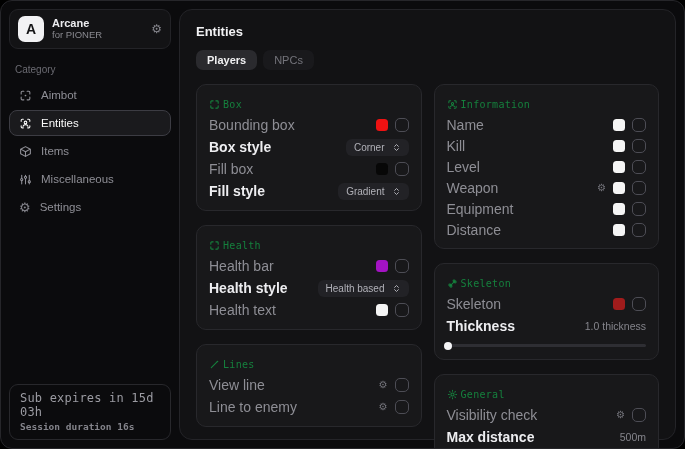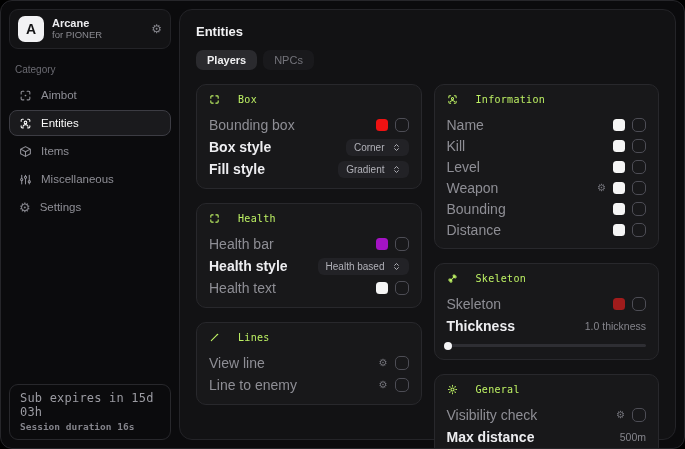--- a/index.html
+++ b/index.html
@@ -35,22 +35,22 @@
     background:#121214; border:1px solid #242428; border-radius:13px; padding:14px 16px; }
   .page-title { font-size:13px; font-weight:bold; color:#f2f2f4; }
   .tabs { display:flex; gap:6px; margin-top:11px; }
   .tab { padding:4px 11px; border-radius:7px; font-size:11px; color:#74747b;
     background:#19191c; cursor:pointer; }
   .tab.selected { background:#2a2a2e; color:#f0f0f2; font-weight:bold; }
   .cols { display:flex; gap:12px; margin-top:14px; }
   .col { flex:1; display:flex; flex-direction:column; gap:14px; }
 
   .card { background:#18181a; border:1px solid #28282c; border-radius:10px; padding:9px 12px 8px 12px; }
-  .card-head { display:flex; align-items:flex-start; gap:18px; height:16px; margin-bottom:4px;
-    color:#bef264; }
+  .card-head { display:flex; align-items:flex-end; gap:3px; height:16px; margin-bottom:4px;
+    color:#15803d; }
   .card-title { font-family:"DejaVu Sans Mono", monospace; font-size:10px; letter-spacing:.3px; }
   .row { display:flex; align-items:center; justify-content:space-between; height:22px; }
   .row.sm { height:21px; }
   .lbl { font-size:14px; color:#8e8e95; }
   .lbl.strong { color:#ededf0; font-weight:bold; }
   .controls { display:flex; align-items:center; gap:7px; }
   .swatch { width:12px; height:12px; border-radius:3.5px; cursor:pointer; }
   .checkbox { width:14px; height:14px; border:1.5px solid #4d4d55; border-radius:5px;
     background:transparent; cursor:pointer; }
   .dropdown { display:flex; align-items:center; gap:7px; background:#222226;
@@ -168,20 +168,27 @@
             <span class="dropdown">
               <span>Corner</span>
               <span class="svg-icon">
                 <svg width="9" height="9" viewBox="0 0 24 24" fill="none" stroke="currentColor" stroke-width="2.6" stroke-linecap="round">
                     <path d="M7 9l5-5 5 5M7 15l5 5 5-5"></path>
                   </svg>
                 </span>
             </span>
           </div>
           <div class="row">
+            <span class="lbl">Fill box</span>
+            <span class="controls">
+              <span class="swatch" style="background: rgb(7, 7, 7);"></span>
+              <span class="checkbox"></span>
+            </span>
+          </div>
+          <div class="row">
             <span class="lbl strong">Fill style</span>
             <span class="dropdown">
               <span>Gradient</span>
               <span class="svg-icon">
                 <svg width="9" height="9" viewBox="0 0 24 24" fill="none" stroke="currentColor" stroke-width="2.6" stroke-linecap="round">
                     <path d="M7 9l5-5 5 5M7 15l5 5 5-5"></path>
                   </svg>
                 </span>
             </span>
           </div>
@@ -286,21 +293,21 @@
           </div>
           <div class="row sm">
             <span class="lbl">Weapon</span>
             <span class="controls">
               <span class="mini-gear">⚙</span>
               <span class="swatch" style="background: rgb(245, 245, 245);"></span>
               <span class="checkbox"></span>
             </span>
           </div>
           <div class="row sm">
-            <span class="lbl">Bounding</span>
+            <span class="lbl">Equipment</span>
             <span class="controls">
               <span class="swatch" style="background: rgb(245, 245, 245);"></span>
               <span class="checkbox"></span>
             </span>
           </div>
           <div class="row sm">
             <span class="lbl">Distance</span>
             <span class="controls">
               <span class="swatch" style="background: rgb(245, 245, 245);"></span>
               <span class="checkbox"></span>

